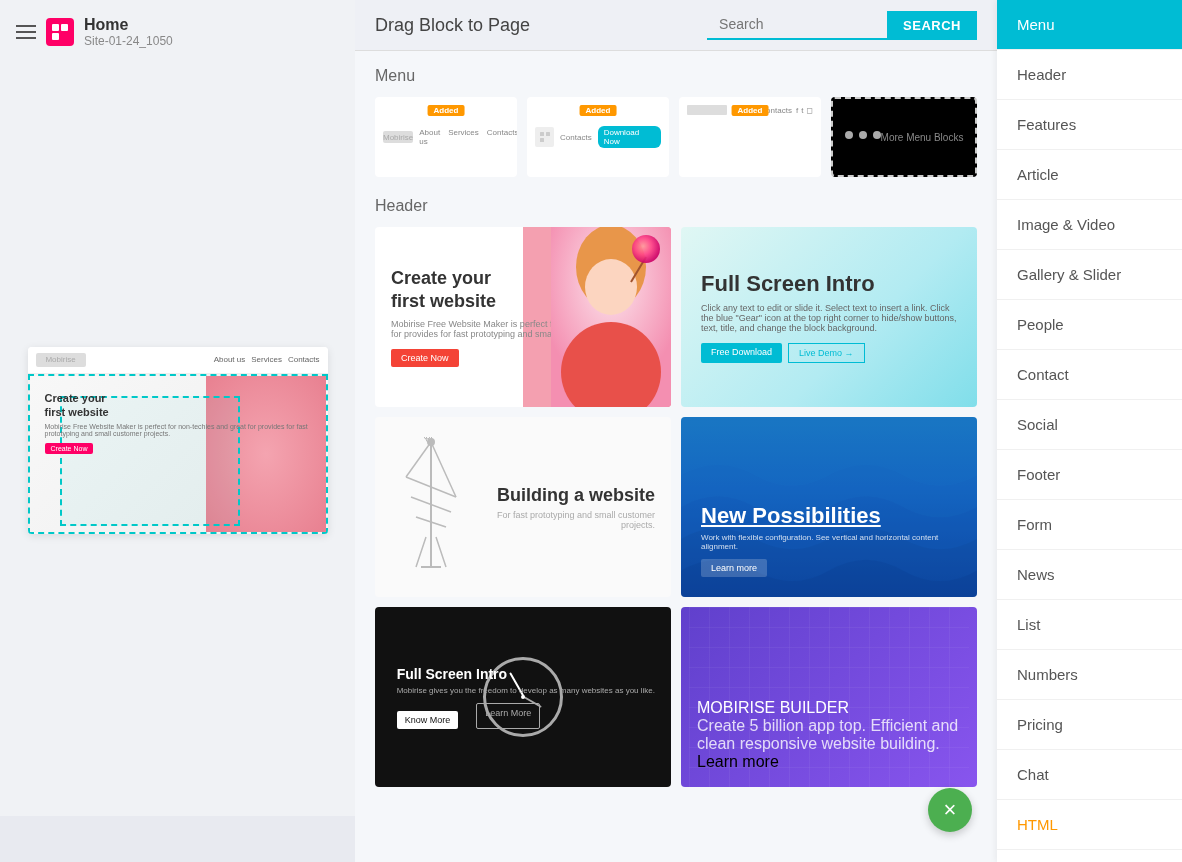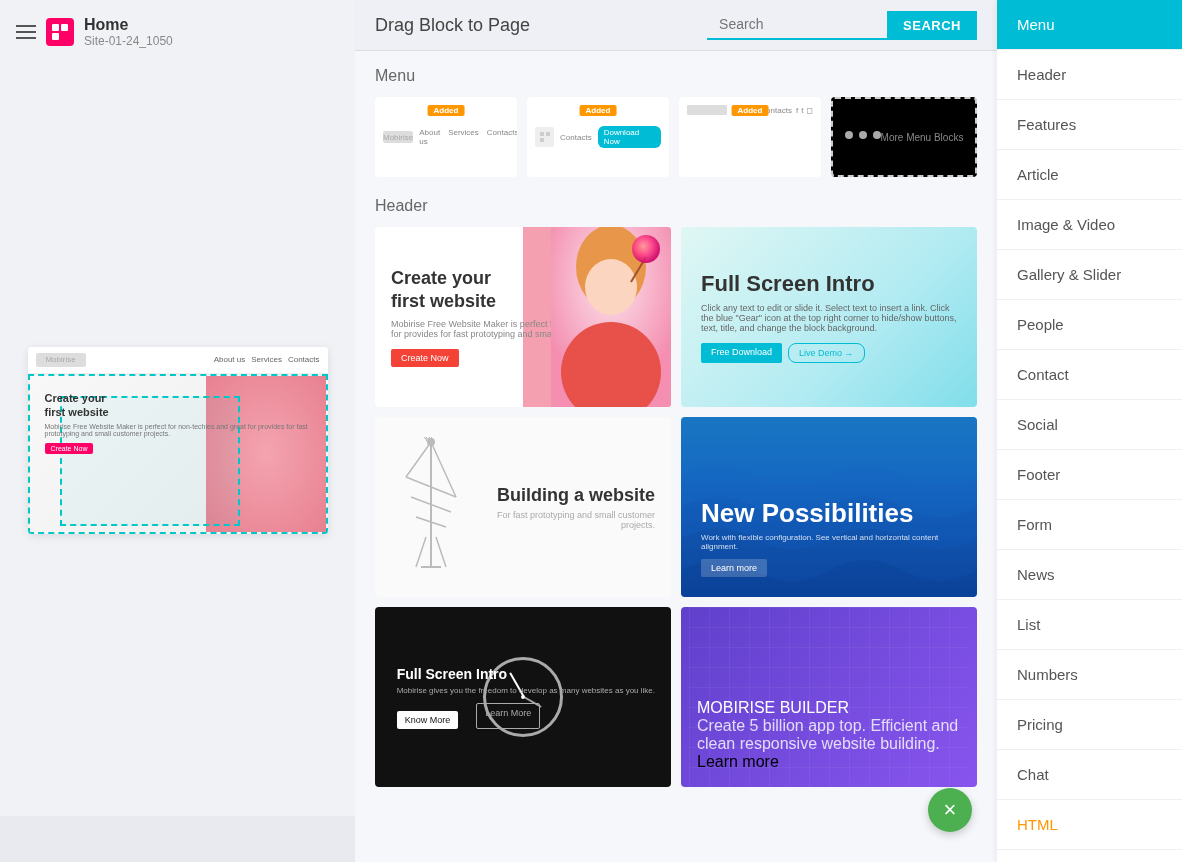--- a/index.html
+++ b/index.html
@@ -252,21 +252,21 @@
       background: linear-gradient(135deg, #e0f7f4 0%, #b2ebf2 60%, #80deea 100%);
       display: flex;
       flex-direction: column;
       justify-content: center;
       padding: 20px;
     }
     .hblock-2 .big-title { font-size: 22px; font-weight: bold; color: #333; }
     .hblock-2 .sub { font-size: 9px; color: #666; margin-top: 6px; }
     .hblock-2 .btns { display: flex; gap: 6px; margin-top: 10px; }
     .hblock-2 .btn-green { background: #00bcd4; color: white; font-size: 9px; padding: 4px 10px; border-radius: 2px; }
-    .hblock-2 .btn-outline { border: 1px solid #00bcd4; color: #00bcd4; font-size: 9px; padding: 4px 10px; border-radius: 8px; }
+    .hblock-2 .btn-outline { border: 1px solid #00bcd4; color: #00bcd4; font-size: 9px; padding: 4px 10px; border-radius: 0; }
 
     
     .hblock-3 {
       background: #fafafa;
       display: flex;
       align-items: center;
       padding: 16px;
     }
     .hblock-3-img {
       width: 80px; height: 100%;
@@ -277,21 +277,21 @@
     .hblock-3-text .sub { font-size: 9px; color: #aaa; margin-top: 4px; }
 
     
     .hblock-4 {
       background: linear-gradient(180deg, #1565c0 0%, #1976d2 50%, #2196f3 100%);
       display: flex;
       flex-direction: column;
       justify-content: flex-end;
       padding: 20px;
     }
-    .hblock-4 .big-title { font-size: 26px; font-weight: bold; color: white; }
+    .hblock-4 .big-title { font-size: 22px; font-weight: bold; color: white; text-decoration: underline; }
     .hblock-4 .sub { font-size: 8px; color: rgba(255,255,255,0.8); margin-top: 4px; }
     .hblock-4 .btn-blue { margin-top: 8px; background: rgba(255,255,255,0.2); color: white; font-size: 9px; padding: 4px 10px; border-radius: 2px; display: inline-block; }
 
     
     .hblock-5 {
       background: #111;
       display: flex;
       align-items: center;
       justify-content: center;
       padding: 16px;

